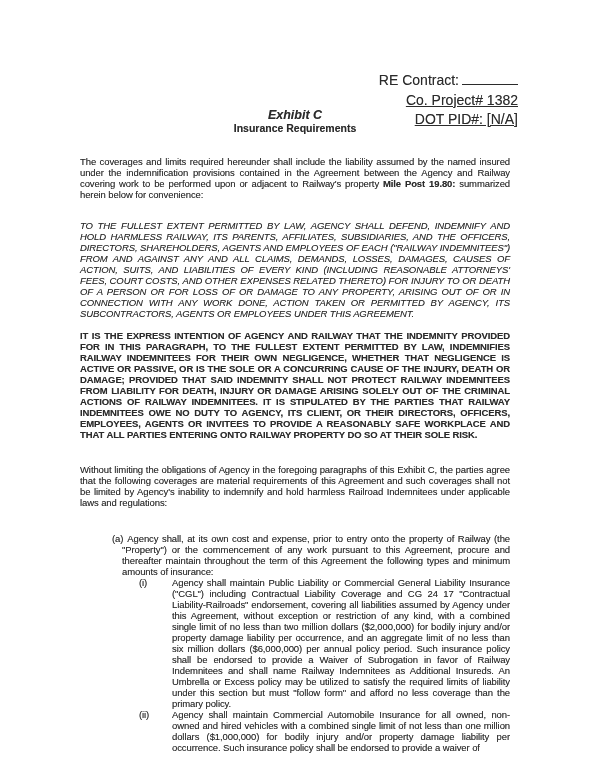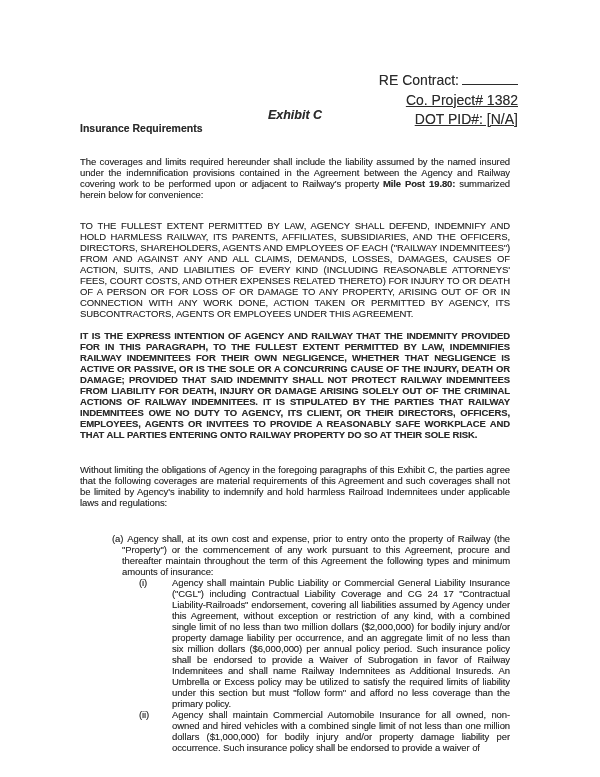--- a/index.html
+++ b/index.html
@@ -49,32 +49,33 @@
   }
   .title {
     text-align: center;
     font-size: 12.5px;
     font-weight: bold;
     font-style: italic;
     line-height: 14px;
     letter-spacing: 0;
   }
   .subtitle {
+    text-align: center;
     font-size: 10.5px;
     font-weight: bold;
     line-height: 12px;
     letter-spacing: 0;
     margin-bottom: 9px;
   }
   .p {
     margin: 0;
     text-align: justify;
   }
   .p1 { margin-top: 22px; }
-  .p2 { margin-top: 20px; }
+  .p2 { margin-top: 20px; font-style: italic; }
   .p3 { margin-top: 11px; font-weight: bold; }
   .p4 { margin-top: 24px; }
   .item-a {
     margin-top: 25px;
     padding-left: 10px;
     text-indent: -10px;
     text-align: justify;
     margin-left: 32px;
   }
   .item-a .marker-a { padding-right: 4px; }

